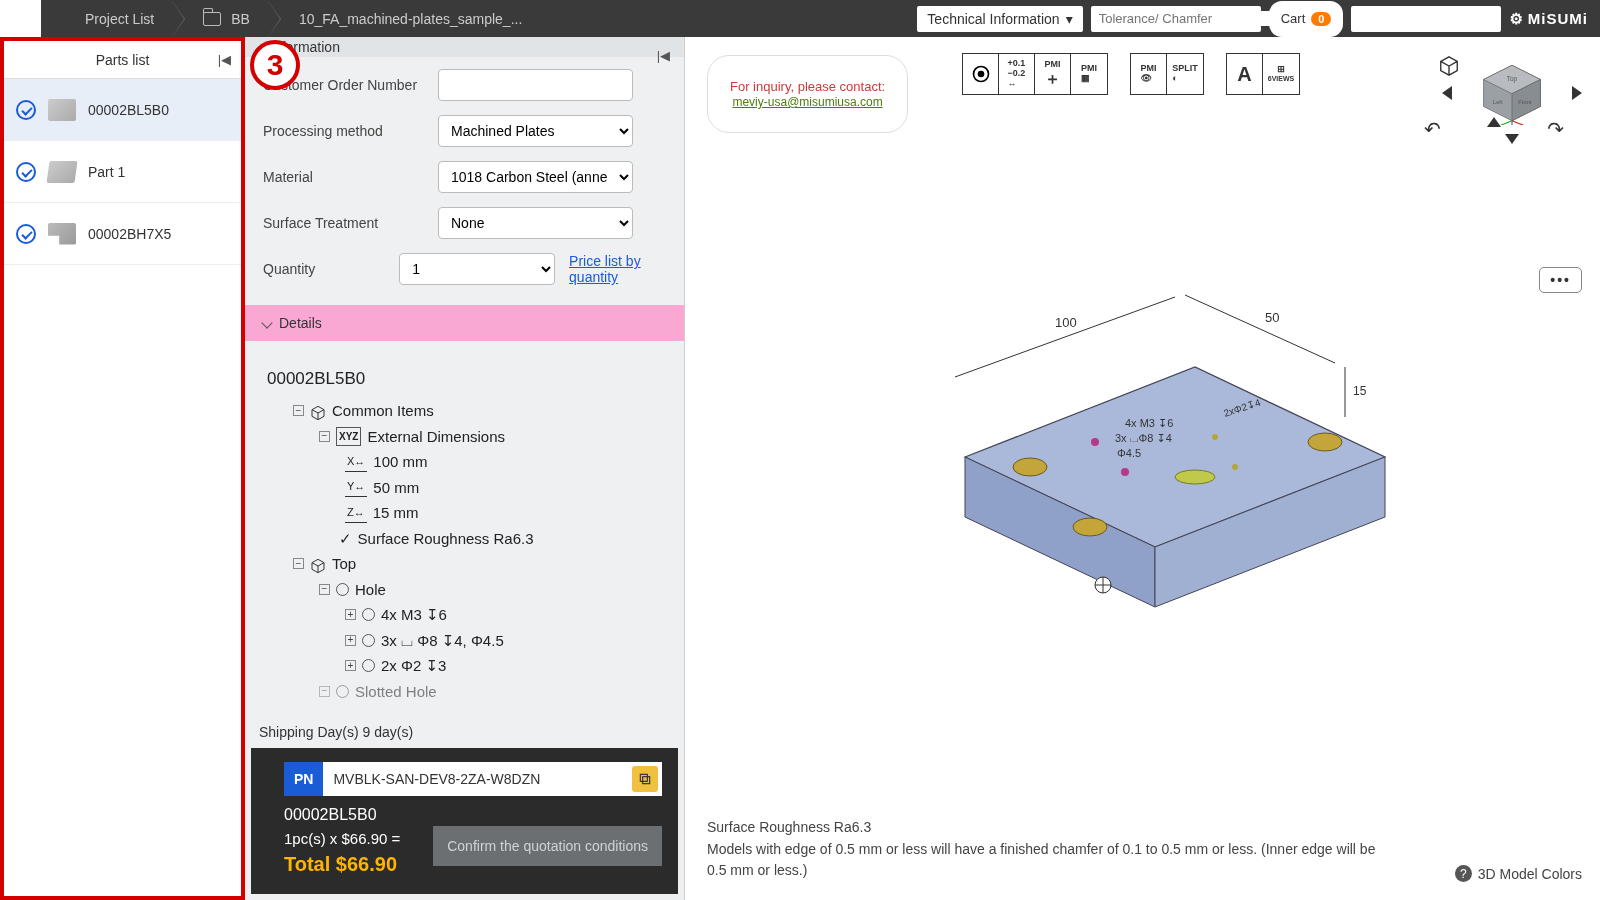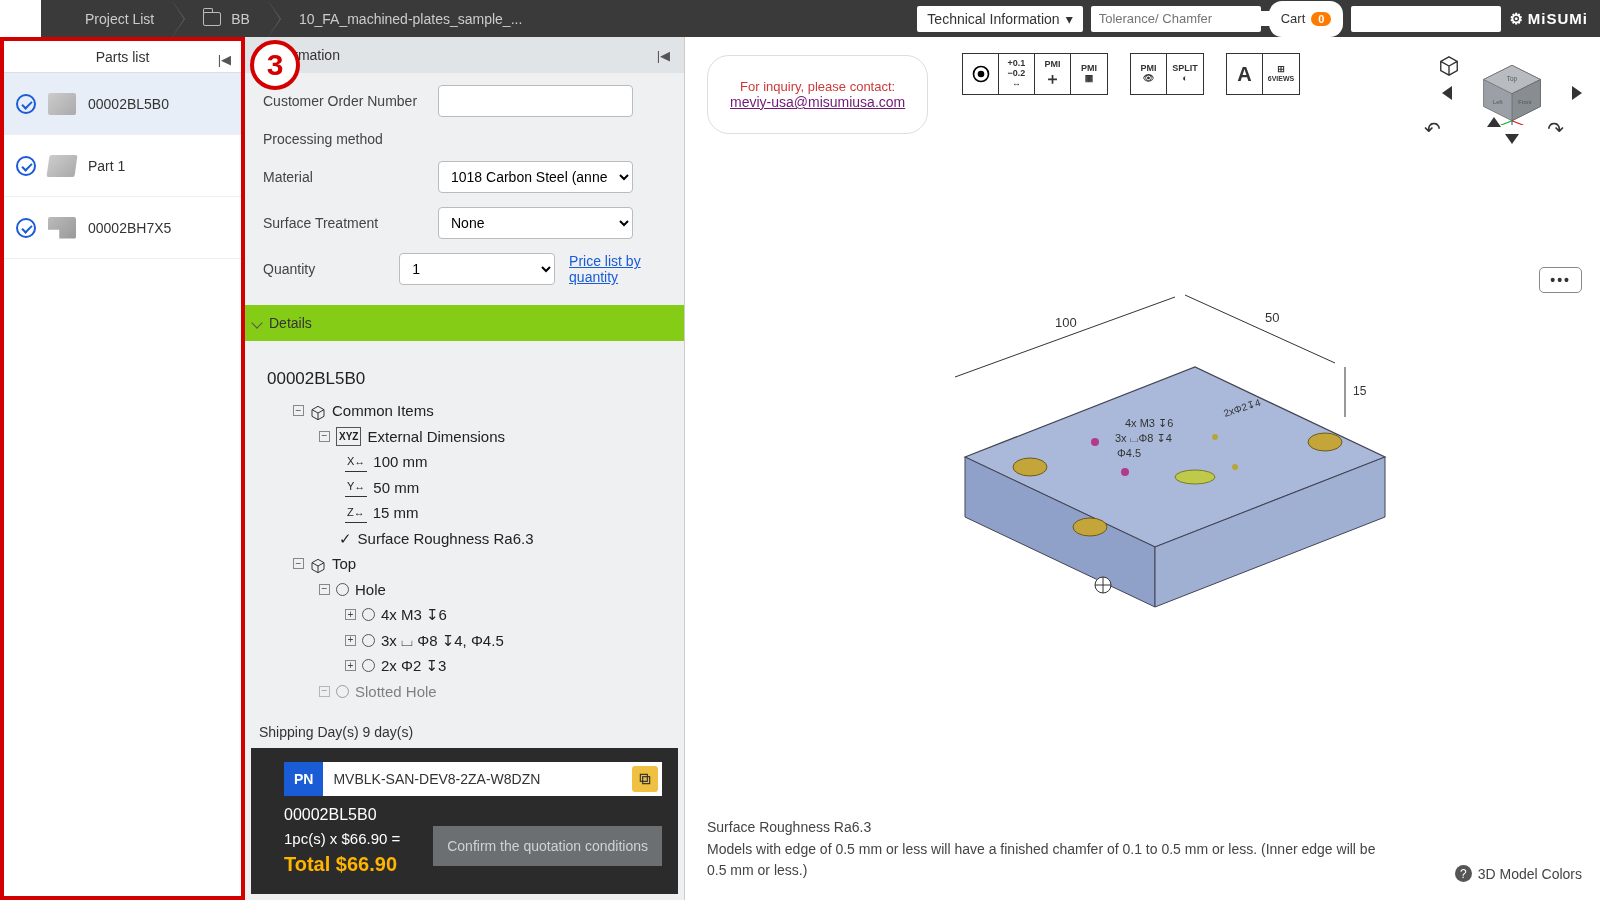--- a/index.html
+++ b/index.html
@@ -21,21 +21,21 @@
 .cart-btn { background:#fff; color:#333; height:36px; border-radius:13px; display:flex; align-items:center; padding:0 12px; gap:6px; cursor:pointer; font-size:13px;}
 .cart-badge { background:#ff7a00; color:#fff; border-radius:10px; padding:1px 7px; font-size:11px; font-weight:bold;}
 .blank-box { background:#fff; width:150px; height:26px; border-radius:2px; }
 .logo { color:#fff; font-weight:bold; letter-spacing:1px; font-size:15px; display:flex; align-items:center; gap:4px;}
 
 
 .main { display:flex; height: calc(900px - 37px); }
 
 
 .leftpanel { width:245px; border:4px solid #d40000; border-top:4px solid #d40000; position:relative; background:#fff; display:flex; flex-direction:column;}
-.leftpanel-header { height:32px; display:flex; align-items:center; justify-content:center; position:relative; border-bottom:1px solid #ddd;}
+.leftpanel-header { height:38px; display:flex; align-items:center; justify-content:center; position:relative; border-bottom:1px solid #ddd;}
 .collapse-icon { position:absolute; right:10px; top:11px; cursor:pointer; font-size:13px; color:#555;}
 .part-item { height:62px; display:flex; align-items:center; padding:0 12px; gap:12px; border-bottom:1px solid #eee; cursor:pointer;}
 .part-item.selected { background:#e8eef8; }
 .check-circle { width:20px; height:20px; border:2px solid #1a5bd6; border-radius:50%; position:relative; flex-shrink:0;}
 .check-circle:after { content:""; position:absolute; left:4px; top:5px; width:8px; height:4px; border-left:2px solid #1a5bd6; border-bottom:2px solid #1a5bd6; transform:rotate(-45deg);}
 .part-thumb { width:28px; height:22px; background:linear-gradient(135deg,#ccc,#aaa); border-radius:2px; flex-shrink:0;}
 .part-thumb.t2 { transform:skewX(-8deg); }
 .part-thumb.t3 { background:linear-gradient(135deg,#bbb,#999); clip-path:polygon(0 0,100% 0,100% 100%,40% 100%,40% 60%,0 60%);}
 
 
@@ -46,21 +46,21 @@
 .info-header { height:38px; background:#e1e4e7; display:flex; align-items:center; padding:0 14px; position:relative;}
 .info-header .collapse-icon { right:14px; }
 .info-body { padding:12px 18px 8px 18px; display:flex; flex-direction:column; gap:14px;}
 .row { display:flex; align-items:center; }
 .row label { width:175px; color:#444; }
 .row input[type=text], .row select, .qty-sel { height:32px; border:1px solid #bbb; border-radius:4px; padding:0 8px; background:#fff; font-size:14px;}
 .row input[type=text] { width:195px; }
 .row select { width:195px; }
 .qty-sel { width:58px; }
 .linkblue { color:#1a5bd6; text-decoration:underline; cursor:pointer; margin-left:14px; font-size:14px;}
-.details-hdr { background:#84cc16; margin:6px -18px 0 -18px; padding:10px 8px; display:flex; align-items:center; gap:8px; cursor:pointer;}
+.details-hdr { background:#f9a8d4; margin:6px -18px 0 -18px; padding:10px 18px; display:flex; align-items:center; gap:8px; cursor:pointer;}
 .chev { display:inline-block; width:8px; height:8px; border-left:1.5px solid #555; border-bottom:1.5px solid #555; transform:rotate(-45deg); }
 .tree { padding:10px 4px 4px 4px; font-size:15px; color:#222; line-height:1.7; overflow:auto; flex:1;}
 .tree .tname { font-weight:normal; margin-bottom:4px; font-size:17px;}
 .tnode { display:flex; align-items:center; gap:6px; padding-left:0;}
 .exp { width:11px; height:11px; border:1px solid #888; display:inline-flex; align-items:center; justify-content:center; font-size:10px; line-height:1; cursor:pointer; flex-shrink:0; color:#444;}
 .cube-ic { width:16px; height:16px; display:inline-block; }
 .cube-ic svg { width:16px; height:16px; }
 .xyz { font-size:10px; font-weight:bold; border:1px solid #555; padding:0 2px; }
 .dim-ic { font-size:11px; border-bottom:1px solid #333; padding:0 2px;}
 .circ-ic { width:13px; height:13px; border:1.5px solid #555; border-radius:50%; display:inline-block; flex-shrink:0;}
@@ -73,22 +73,22 @@
 .pn-text { flex:1; padding:0 10px; font-size:14px;}
 .copy-ic { width:26px; height:26px; margin-right:4px; background:#f0c040; border-radius:3px; display:flex; align-items:center; justify-content:center; cursor:pointer;}
 .pricebox .pname { font-size:16px; margin-bottom:6px;}
 .pricebox .calc { font-size:15px; margin-bottom:6px;}
 .pricebox .total { color:#ffb400; font-size:20px; font-weight:bold;}
 .confirm-btn { background:#6b6f72; color:#d0d2d4; padding:12px 14px; font-size:14px; border:none; cursor:default; float:right; margin-top:-50px;}
 
 
 .viewer { flex:1; position:relative; background:#fff; }
 .inquiry { position:absolute; left:22px; top:18px; border:1px solid #ddd; border-radius:22px; padding:23px 22px; text-align:center; color:#cc3a3a; font-size:13px;}
-.inquiry a { color:#701a75; font-size:14px; text-decoration:underline;}
-.toolbar { position:absolute; top:16px; right:300px; display:flex; gap:4px; align-items:center;text-align:center;}
+.inquiry a { color:#4d7c0f; font-size:12px; text-decoration:underline;}
+.toolbar { position:absolute; top:16px; right:300px; display:flex; gap:4px; align-items:center;}
 .tb-group { display:flex; border:1.5px solid #333; }
 .tb-btn { width:36px; height:40px; border-right:1px solid #333; display:flex; align-items:center; justify-content:center; font-size:9px; font-weight:bold; cursor:pointer; background:#fff; flex-direction:column; line-height:1.1;}
 .tb-btn:last-child { border-right:none;}
 .tb-sep { width:14px; }
 .navcube-area { position:absolute; right:18px; top:18px; width:140px; height:190px; }
 .tri { width:0;height:0; display:inline-block; cursor:pointer;}
 .tri.u { border-left:7px solid transparent; border-right:7px solid transparent; border-bottom:10px solid #333;}
 .tri.d { border-left:7px solid transparent; border-right:7px solid transparent; border-top:10px solid #333;}
 .tri.l { border-top:7px solid transparent; border-bottom:7px solid transparent; border-right:10px solid #333;}
 .tri.r { border-top:7px solid transparent; border-bottom:7px solid transparent; border-left:10px solid #333;}
@@ -176,20 +176,21 @@
       <span>c Information</span>
       <span class="collapse-icon">|◀</span>
     </div>
     <div class="info-body">
       <div class="row">
           <label>Customer Order Number</label>
           <input type="text" style="">
         </div>
       <div class="row">
           <label>Processing method</label>
+          <select><option>Machined Plates</option></select>
         </div>
       <div class="row">
           <label>Material</label>
           <select><option>1018 Carbon Steel (anneal...</option></select>
         </div>
       <div class="row">
           <label>Surface Treatment</label>
           <select><option>None</option></select>
         </div>
       <div class="row">

